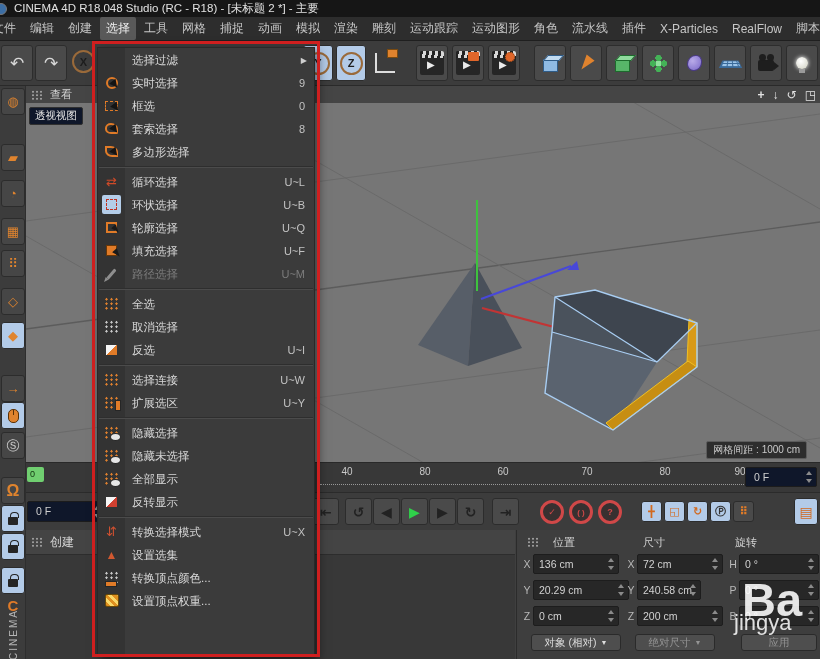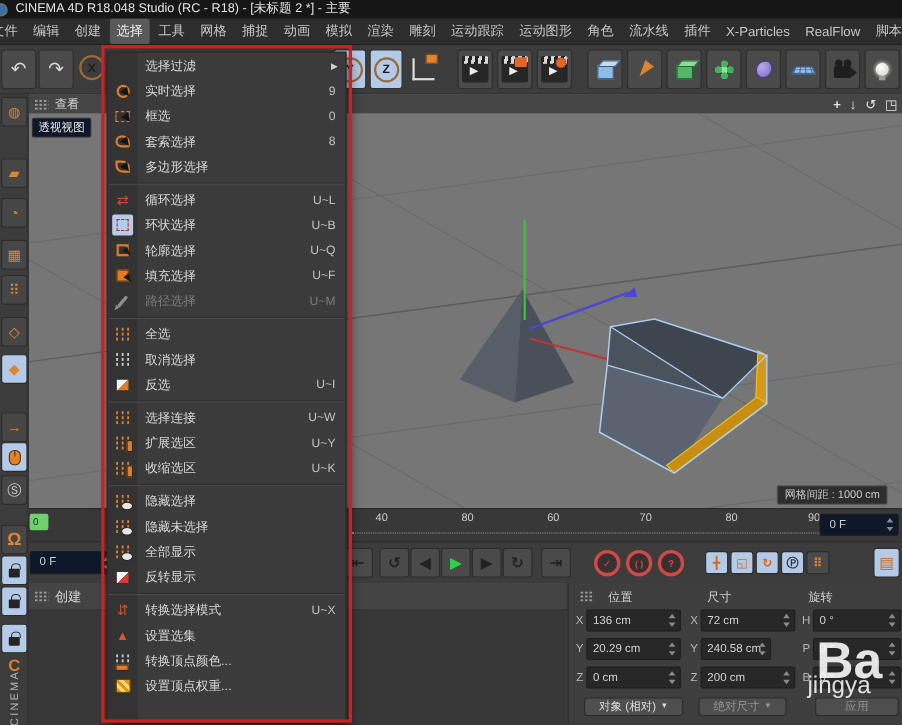--- a/index.html
+++ b/index.html
@@ -401,21 +401,21 @@
     <span class="cphl" style="left:218px">旋转</span>
 
     <span class="clabel" style="left:4px;top:24px">X</span>
     <div class="cfield" style="left:16px;top:24px;width:86px"><span>136 cm</span><div class="spin"></div></div>
     <span class="clabel" style="left:108px;top:24px">X</span>
     <div class="cfield" style="left:120px;top:24px;width:86px"><span>72 cm</span><div class="spin"></div></div>
     <span class="clabel" style="left:210px;top:24px">H</span>
     <div class="cfield" style="left:222px;top:24px;width:80px"><span>0 °</span><div class="spin"></div></div>
 
     <span class="clabel" style="left:4px;top:50px">Y</span>
-    <div class="cfield" style="left:16px;top:50px;width:86px"><span>20.29 cm</span><div class="spin"></div></div>
+    <div class="cfield" style="left:16px;top:50px;width:96px"><span>20.29 cm</span><div class="spin"></div></div>
     <span class="clabel" style="left:108px;top:50px">Y</span>
     <div class="cfield" style="left:120px;top:50px;width:64px"><span>240.58 cm</span><div class="spin"></div></div>
     <span class="clabel" style="left:210px;top:50px">P</span>
     <div class="cfield" style="left:222px;top:50px;width:80px"><span>0 °</span><div class="spin"></div></div>
 
     <span class="clabel" style="left:4px;top:76px">Z</span>
     <div class="cfield" style="left:16px;top:76px;width:86px"><span>0 cm</span><div class="spin"></div></div>
     <span class="clabel" style="left:108px;top:76px">Z</span>
     <div class="cfield" style="left:120px;top:76px;width:86px"><span>200 cm</span><div class="spin"></div></div>
     <span class="clabel" style="left:210px;top:76px">B</span>
@@ -589,27 +589,20 @@
       <span class="lbl">选择连接</span>
         <span class="sc">U~W</span>
     </div>
     <div class="dditem">
       <div class="icw">
           <div class="dots-o after-bar"></div>
         </div>
       <span class="lbl">扩展选区</span>
         <span class="sc">U~Y</span>
     </div>
-    <div class="dditem">
-      <div class="icw">
-          <div class="dots-o after-bar"></div>
-        </div>
-      <span class="lbl">收缩选区</span>
-        <span class="sc">U~K</span>
-    </div>
 
     <div class="ddsep"></div>
 
     <div class="dditem">
       <div class="icw">
           <div class="dots-o after-eye"></div>
         </div>
       <span class="lbl">隐藏选择</span>
     </div>
     <div class="dditem">

